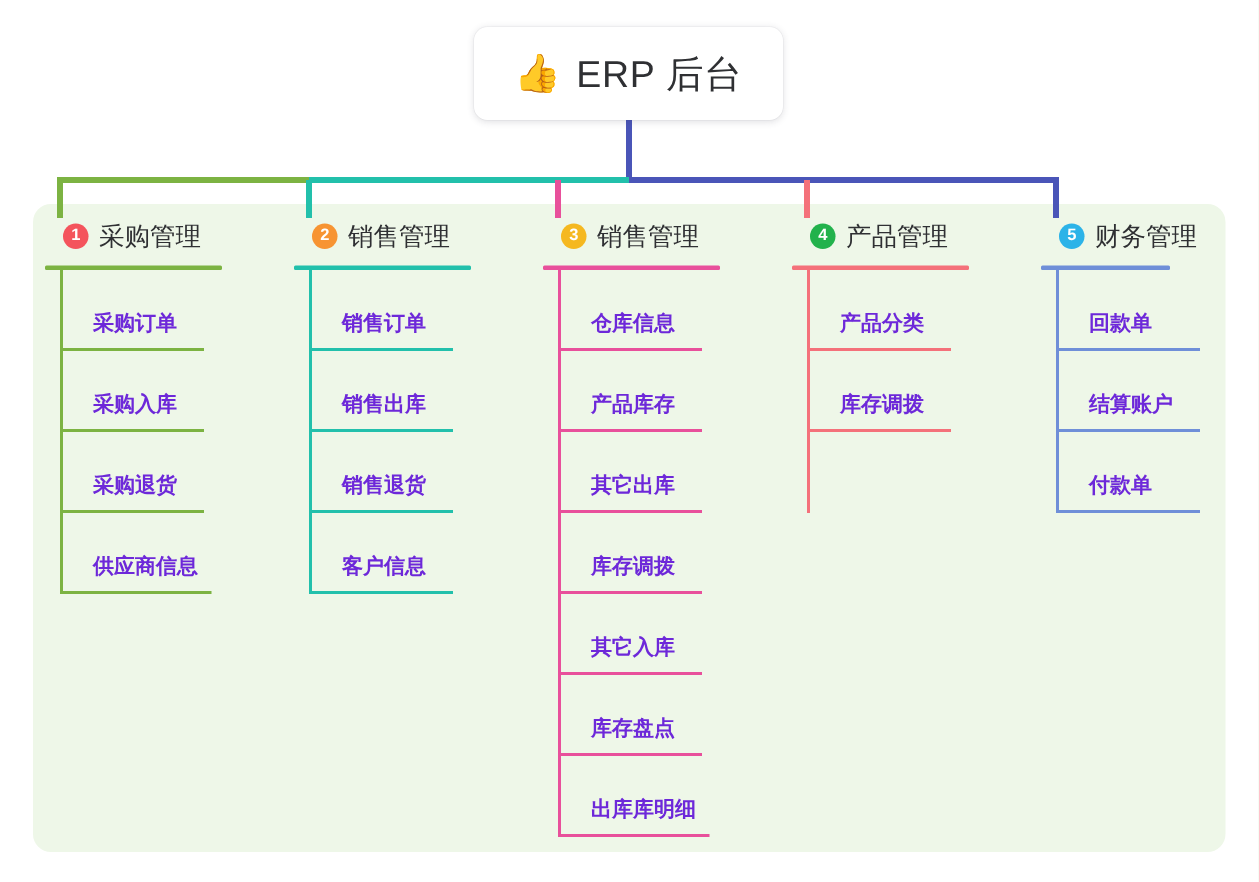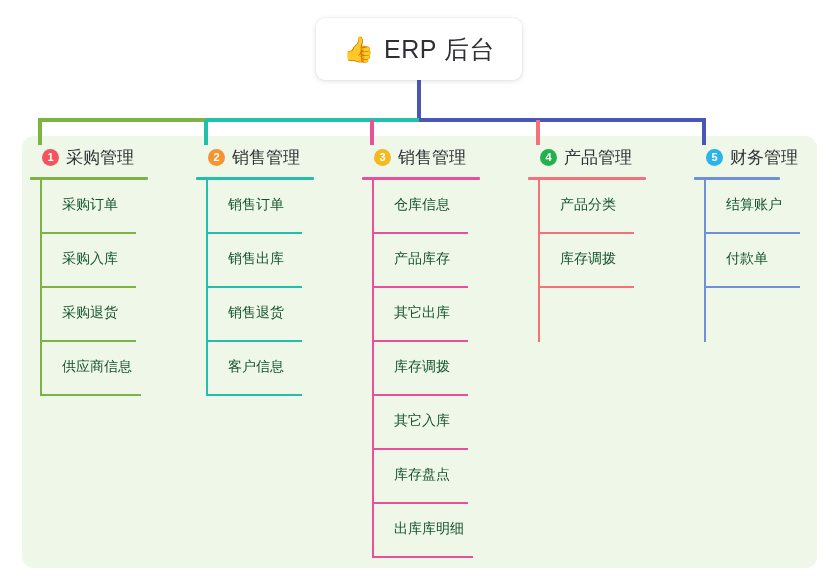--- a/index.html
+++ b/index.html
@@ -82,23 +82,24 @@
     position:absolute;left:0px;top:0;width:2px;
   }
   .leaf{
     position:relative;
     height:54px;
     box-sizing:border-box;
     margin-left:0px;
   }
   .leaf-label{
     position:absolute;
-    left:22px;bottom:20px;
-    font-size:14px;color:#14532d;
+    left:22px;bottom:9px;
+    font-size:14px;color:#6d28d9;
     white-space:nowrap;
+    font-weight:bold;
   }
   .leaf-rule{
     position:absolute;
     left:0px;bottom:0;
     height:2px;
     width:104px;
   }
 </style>
 </head>
 <body>
@@ -233,20 +234,24 @@
     </div>
     <div class="column" style="left: 694px; width: 120px;">
       <div class="col-head">
         <span class="badge" style="background: rgb(44, 179, 232);">5</span>
         <span class="col-title">财务管理</span>
       </div>
       <div class="head-rule" style="background: rgb(111, 143, 216); width: 86px;"></div>
       <div class="branch" style="margin-left: 10px;">
         <div class="spine" style="background: rgb(111, 143, 216); height: 162px;"></div>
         <div class="leaf">
+          <span class="leaf-label">回款单</span>
+          <div class="leaf-rule" style="background: rgb(111, 143, 216); width: 96px;"></div>
+        </div>
+        <div class="leaf">
           <span class="leaf-label">结算账户</span>
           <div class="leaf-rule" style="background: rgb(111, 143, 216); width: 96px;"></div>
         </div>
         <div class="leaf">
           <span class="leaf-label">付款单</span>
           <div class="leaf-rule" style="background: rgb(111, 143, 216); width: 96px;"></div>
         </div>
       </div>
     </div>
   </div>

